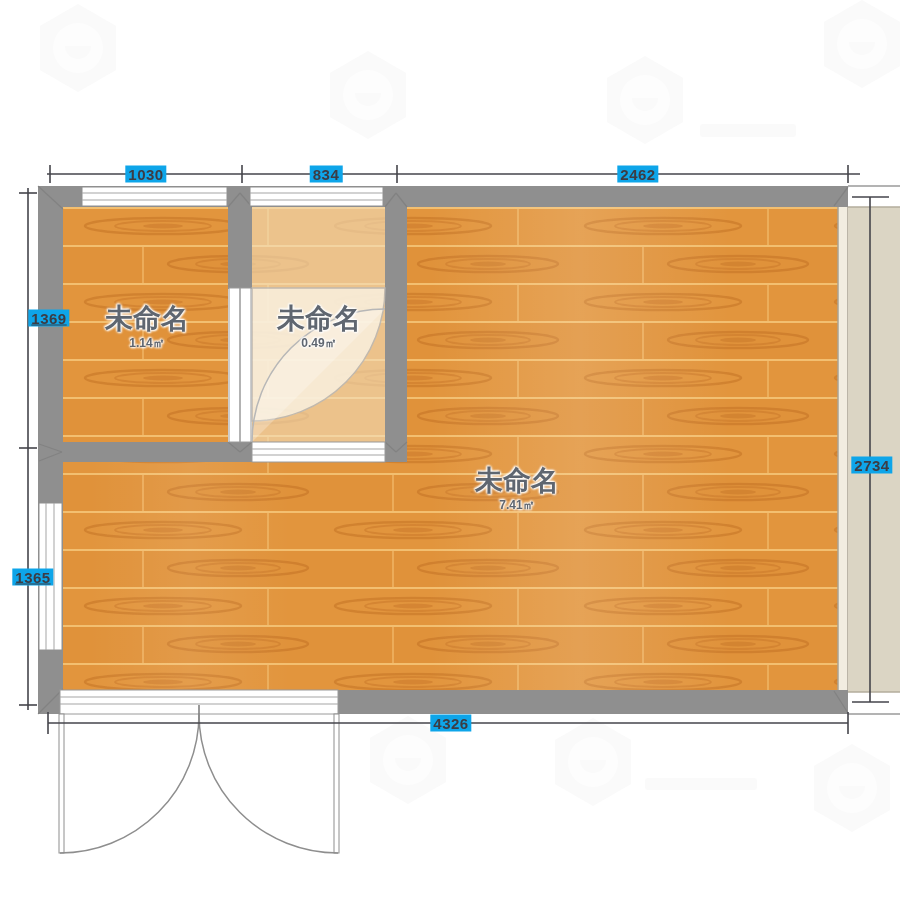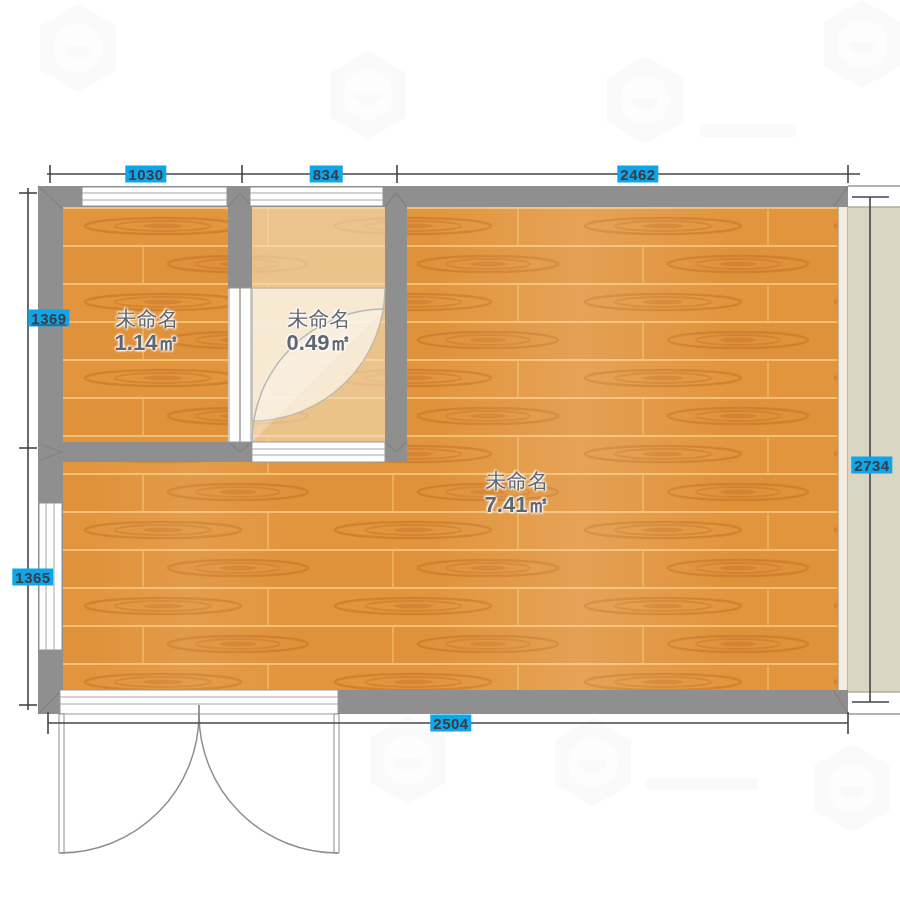--- a/index.html
+++ b/index.html
@@ -11,22 +11,22 @@
   .dim-label{
     position:absolute;transform:translate(-50%,-50%);
     font-size:15px;font-weight:700;color:#3c3c44;background:#0ea5e9;
     padding:0 3px;line-height:17px;white-space:nowrap;letter-spacing:.5px;
   }
   .room-label{
     position:absolute;transform:translate(-50%,-50%);
     text-align:center;color:#5f6670;white-space:nowrap;
     text-shadow:0 0 3px #fff,0 0 3px #fff,1px 1px 2px #fff,-1px -1px 2px #fff;
   }
-  .room-label .room-name{display:block;font-size:21px;font-weight:400;line-height:26px;text-align:center;}
-  .room-label .room-area{display:block;font-size:22px;font-weight:600;line-height:22px;}
+  .room-label .room-name{display:block;font-size:28px;font-weight:700;line-height:26px;text-align:center;}
+  .room-label .room-area{display:block;font-size:12px;font-weight:600;line-height:22px;}
 </style>
 </head>
 <body>
 
 <div id="stage">
 
   <svg id="plan-svg" width="900" height="900" viewBox="0 0 900 900">
     <defs>
       <pattern id="wood" x="63" y="207" width="250" height="76" patternUnits="userSpaceOnUse">
         <rect width="250" height="76" fill="#e0923a"></rect>
@@ -177,23 +177,23 @@
       <line x1="48" y1="723" x2="848" y2="723"></line>
       <line x1="48" y1="712" x2="48" y2="734"></line>
       <line x1="848" y1="712" x2="848" y2="734"></line>
     </g>
   </svg>
 
   <span class="dim-label" style="left:146px;top:174px;">1030</span>
   <span class="dim-label" style="left:326px;top:174px;">834</span>
   <span class="dim-label" style="left:638px;top:174px;">2462</span>
   <span class="dim-label" style="left:49px;top:318px;text-decoration:underline;">1369</span>
-  <span class="dim-label" style="left:33px;top:577px;">1365</span>
+  <span class="dim-label" style="left:33px;top:577px;text-decoration:underline;">1365</span>
   <span class="dim-label" style="left:872px;top:449px;margin-top:16px;">2734</span>
-  <span class="dim-label" style="left:451px;top:723px;">2504</span>
+  <span class="dim-label" style="left:451px;top:723px;">4326</span>
 
   <div class="room-label" style="left:147px;top:330px;">
     <span class="room-name">未命名</span>
     <span class="room-area">1.14㎡</span>
   </div>
   <div class="room-label" style="left:319px;top:330px;">
     <span class="room-name">未命名</span>
     <span class="room-area">0.49㎡</span>
   </div>
   <div class="room-label" style="left:517px;top:492px;">

